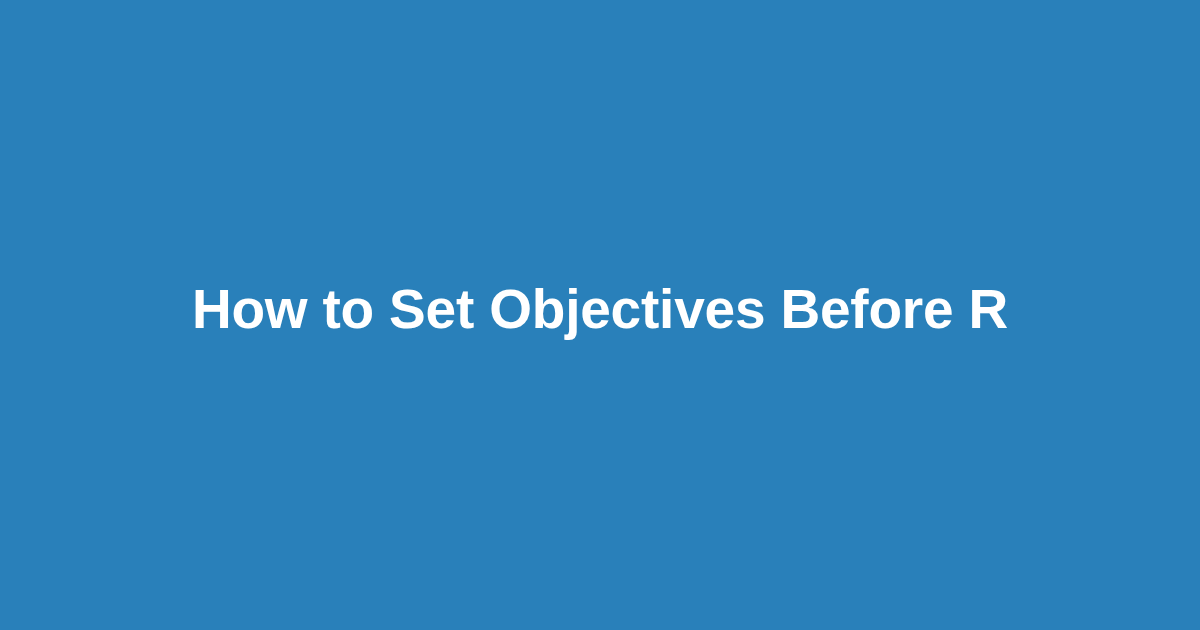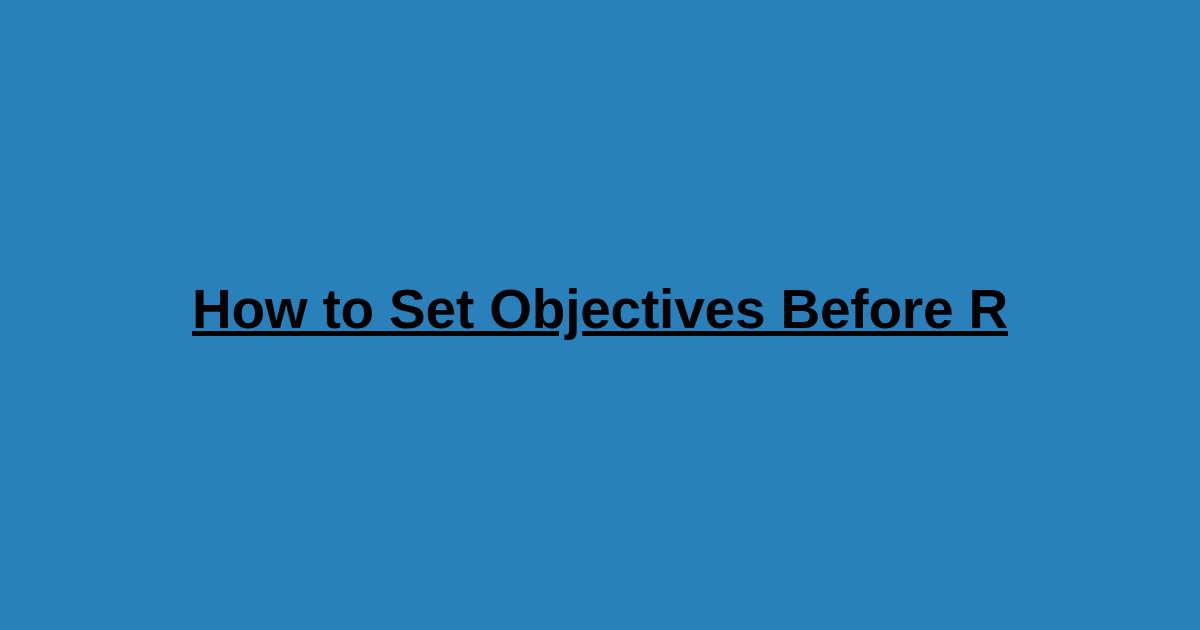--- a/index.html
+++ b/index.html
@@ -34,33 +34,32 @@
     padding: 0 60px;
     display: flex;
     align-items: center;
     justify-content: center;
     text-align: center;
   }
 
   .headline {
     margin: 0;
     padding: 0;
-    color: #000000;
+    color: #ffffff;
     font-family: "Liberation Sans", sans-serif;
     font-size: 55px;
     font-weight: 700;
     line-height: 1.15;
     letter-spacing: -0.2px;
     white-space: nowrap;
     overflow: hidden;
     text-overflow: clip;
     max-width: 100%;
     
     transform: translateY(-5px);
-    text-decoration: underline;
   }
 </style>
 </head>
 <body>
 
 <div class="card">
   <div class="card-inner">
     <h1 class="headline">How to Set Objectives Before R</h1>
   </div>
 </div>

